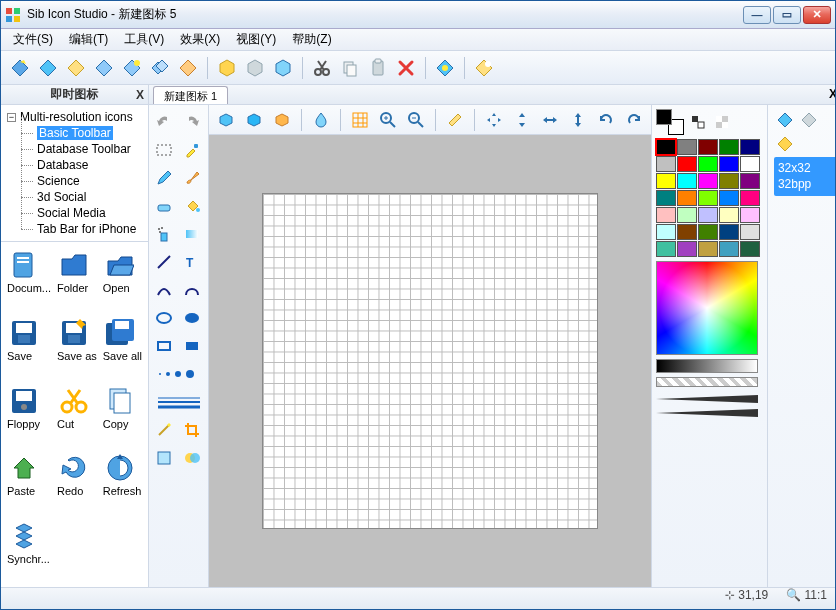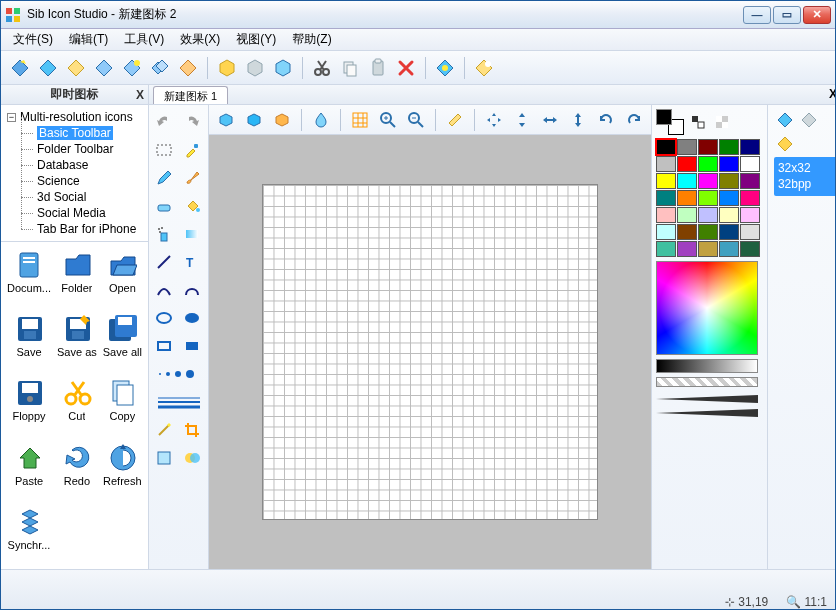--- a/index.html
+++ b/index.html
@@ -20,21 +20,21 @@
 .panehdr{height:20px;background:linear-gradient(#f4f7fb,#e4ebf4);border-bottom:1px solid #cfd8e6;display:flex;align-items:center;justify-content:center;position:relative;font-weight:bold;color:#333}
 .panehdr .x{position:absolute;right:4px;font-family:Arial;font-weight:bold;cursor:pointer}
 .tree{flex:0 0 auto;padding:4px 2px;border-bottom:1px solid #cfd8e6;max-height:160px;overflow:auto}
 .tree-row{display:flex;align-items:center;height:16px;padding-left:4px;white-space:nowrap;font-size:11px;color:#000}
 .tree-row.child{padding-left:34px;position:relative}
 .tree-row.child::before{content:"";position:absolute;left:18px;top:8px;width:12px;border-top:1px dotted #888}
 .tree-row.child::after{content:"";position:absolute;left:18px;top:-8px;height:16px;border-left:1px dotted #888}
 .tree-row.sel span{background:#3399ff;color:#fff;padding:0 2px}
 .expander{width:9px;height:9px;border:1px solid #888;display:inline-flex;align-items:center;justify-content:center;font-size:9px;line-height:1;margin-right:4px;background:#fff}
 .iconlib{flex:1;overflow:auto;padding:4px;display:grid;grid-template-columns:repeat(3,1fr);gap:2px}
-.libitem{display:flex;flex-direction:column;align-items:center;padding:2px;height:58px}
+.libitem{display:flex;flex-direction:column;padding:2px;height:58px}
 .libitem .ic{width:32px;height:32px;display:flex;align-items:center;justify-content:center}
 .libitem .lbl{font-size:11px;color:#000;margin-top:2px;white-space:nowrap;overflow:hidden;text-overflow:ellipsis;max-width:54px}
 .rightarea{flex:1;display:flex;flex-direction:column;background:#f5f5f0}
 .doctabs{height:20px;background:linear-gradient(#f4f7fb,#e4ebf4);display:flex;align-items:flex-end;padding-left:4px;border-bottom:1px solid #cfd8e6;position:relative}
 .doctab{height:18px;padding:2px 10px;background:#fff;border:1px solid #aab;border-bottom:none;border-radius:3px 3px 0 0;font-size:11px}
 .doctabs .x{position:absolute;right:6px;top:2px;font-family:Arial;font-weight:bold;cursor:pointer}
 .editrow{flex:1;display:flex;overflow:hidden}
 .tools{width:60px;background:linear-gradient(#f9fbfd,#eef3fa);border-right:1px solid #cfd8e6;padding:4px 2px;display:grid;grid-template-columns:repeat(2,26px);grid-auto-rows:26px;gap:2px;align-content:start;justify-content:center;overflow:hidden}
 .tools .tb-btn{width:26px;height:26px}
 .tools .wide{grid-column:1/3;width:56px}
@@ -49,36 +49,36 @@
 .fgbg .fg{position:absolute;left:0;top:0;width:16px;height:16px;background:#000;border:1px solid #888}
 .swgrid{display:grid;grid-template-columns:repeat(5,20px);grid-auto-rows:16px;gap:1px}
 .sw{border:1px solid #555}
 .sw.sel{outline:2px solid red;outline-offset:-1px}
 .hue{width:102px;height:94px;background:conic-gradient(red,yellow,lime,cyan,blue,magenta,red);position:relative;border:1px solid #888}
 .hue::after{content:"";position:absolute;inset:0;background:radial-gradient(circle,#fff 0%,transparent 70%)}
 .grad{width:102px;height:14px;background:linear-gradient(90deg,#000,#fff);border:1px solid #888}
 .formats{width:76px;background:linear-gradient(#f9fbfd,#eef3fa);border-left:1px solid #cfd8e6;padding:4px 6px;display:flex;flex-direction:column;gap:2px}
 .fmtbtns{display:flex;gap:2px;flex-wrap:wrap}
 .fmtitem{background:#3399ff;color:#fff;padding:4px;font-size:11px;line-height:1.3;border-radius:2px}
-.statusbar{height:40px;background:linear-gradient(#f4f7fb,#e4ebf4);border-top:1px solid #cfd8e6;display:flex;align-items:flex-end;justify-content:flex-end;padding:0 8px;gap:18px;color:#444;font-size:11px}
+.statusbar{height:22px;background:linear-gradient(#f4f7fb,#e4ebf4);border-top:1px solid #cfd8e6;display:flex;align-items:flex-start;justify-content:flex-end;padding:0 8px;gap:18px;color:#444;font-size:11px}
 svg{display:block}
 </style>
 </head>
 <body>
 
 <div class="titlebar">
   <span class="appicon">
     <svg width="16" height="16">
         <rect x="1" y="1" width="6" height="6" fill="#e74c3c"></rect>
         <rect x="9" y="1" width="6" height="6" fill="#2ecc71"></rect>
         <rect x="1" y="9" width="6" height="6" fill="#3498db"></rect>
         <rect x="9" y="9" width="6" height="6" fill="#f1c40f"></rect>
       </svg>
   </span>
-  <span class="title">Sib Icon Studio - 新建图标 2</span>
+  <span class="title">Sib Icon Studio - 新建图标 5</span>
   <div class="winbtns">
     <div class="winbtn">—</div>
     <div class="winbtn">▭</div>
     <div class="winbtn close">✕</div>
   </div>
 </div>
 
 <div class="menubar">
   <div class="menuitem">文件(S)</div>
   <div class="menuitem">编辑(T)</div>
@@ -193,21 +193,21 @@
     </div>
     <div class="tree">
       <div class="tree-row">
           <span class="expander">−</span>
           <span>Multi-resolution icons</span>
         </div>
       <div class="tree-row child sel">
           <span>Basic Toolbar</span>
         </div>
       <div class="tree-row child">
-          <span>Folder Toolbar</span>
+          <span>Database Toolbar</span>
         </div>
       <div class="tree-row child">
           <span>Database</span>
         </div>
       <div class="tree-row child">
           <span>Science</span>
         </div>
       <div class="tree-row child">
           <span>3d Social</span>
         </div>

